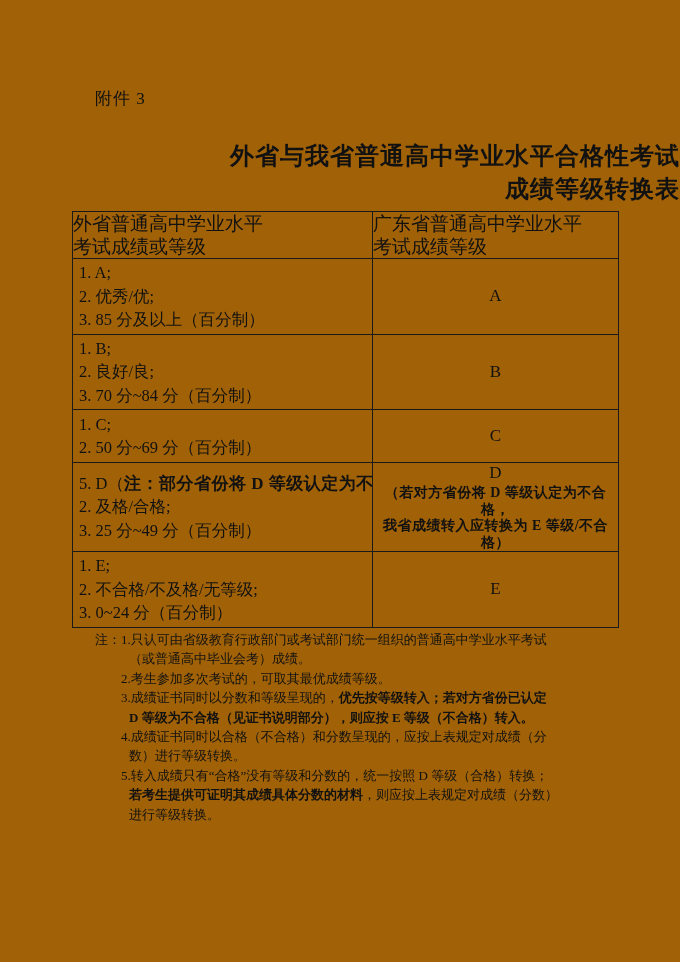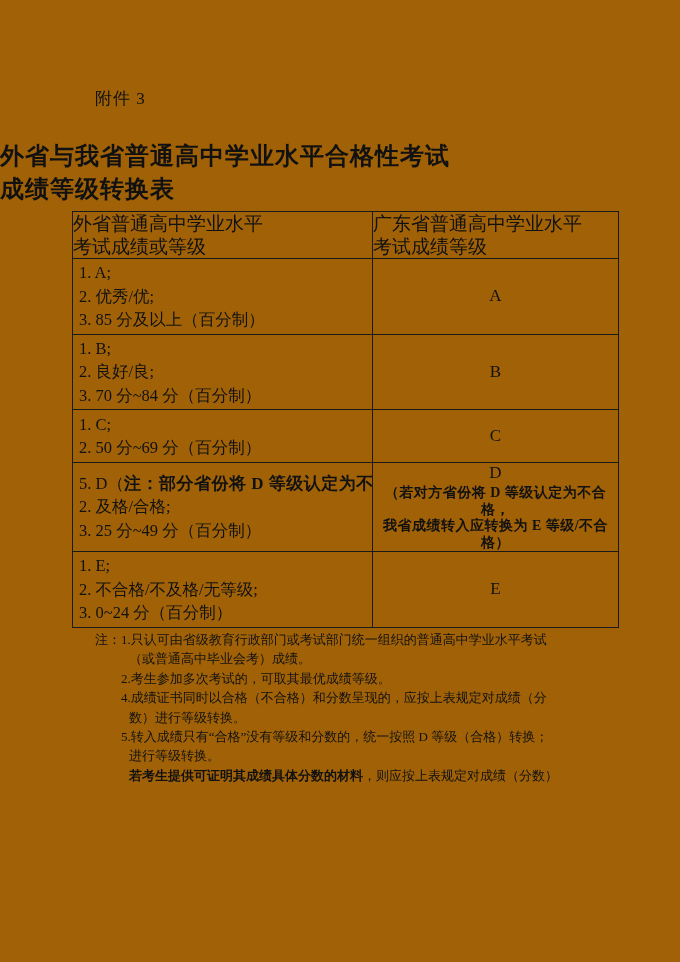--- a/index.html
+++ b/index.html
@@ -12,21 +12,21 @@
   }
   .page { position: absolute; inset: 0; background: #a16207; overflow: hidden; }
 
   .attachment-label {
     position: absolute; left: 95px; top: 87px;
     font-size: 17px; letter-spacing: 1px;
   }
 
   .doc-title {
     position: absolute; left: 0; right: 0; top: 140px;
-    text-align: left;
+    text-align: right;
     font-size: 24px; font-weight: bold;
     line-height: 33px;
     letter-spacing: 1px;
   }
 
   table.conv-table {
     position: absolute; left: 72px; top: 211px;
     width: 537px;
     border-collapse: collapse;
     table-layout: fixed;
@@ -167,28 +167,32 @@
 
       <div>
         <div class="note-line"><span>1.</span><span>只认可由省级教育行政部门或考试部门统一组织的普通高中学业水平考试</span></div>
         <div class="note-line cont">（或普通高中毕业会考）成绩。</div>
       </div>
 
       <div>
         <div class="note-line"><span>2.</span><span>考生参加多次考试的，可取其最优成绩等级。</span></div>
       </div>
 
+      <div>
+        <div class="note-line"><span>3.</span><span>成绩证书同时以分数和等级呈现的，</span><span class="b">优先按等级转入；若对方省份已认定</span></div>
+        <div class="note-line cont b">D 等级为不合格（见证书说明部分），则应按 E 等级（不合格）转入。</div>
+      </div>
 
       <div>
         <div class="note-line"><span>4.</span><span>成绩证书同时以合格（不合格）和分数呈现的，应按上表规定对成绩（分</span></div>
         <div class="note-line cont">数）进行等级转换。</div>
       </div>
 
       <div>
         <div class="note-line"><span>5.</span><span>转入成绩只有“合格”没有等级和分数的，统一按照 D 等级（合格）转换；</span></div>
+        <div class="note-line cont"><span class="b">若考生提供可证明其成绩具体分数的材料</span><span>，则应按上表规定对成绩（分数）</span></div>
         <div class="note-line cont">进行等级转换。</div>
-        <div class="note-line cont"><span class="b">若考生提供可证明其成绩具体分数的材料</span><span>，则应按上表规定对成绩（分数）</span></div>
       </div>
 
     </div>
   </div>
 
 </div>
 
 </body></html>

